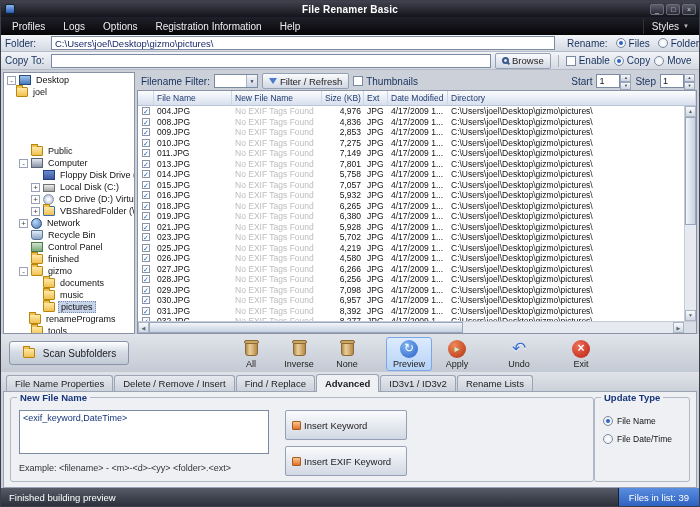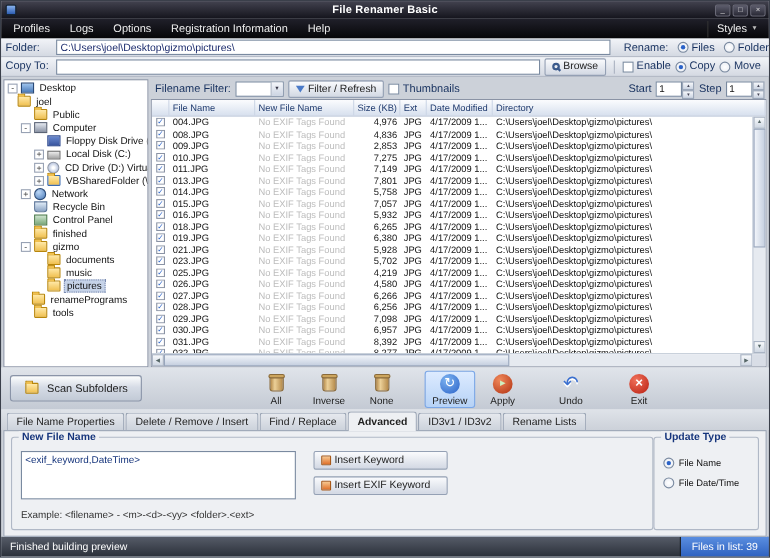--- a/index.html
+++ b/index.html
@@ -115,21 +115,21 @@
   .tab.active { background:#eef0f3; font-weight:bold; height:18px; position:relative; z-index:2; margin-bottom:-1px; }
 
   .tabcontent { height:97px; flex:none; margin:0 2px; background:#eef0f3; border:1px solid #9aa4b4; position:relative; }
   .group { position:absolute; top:5px; bottom:5px; border:1px solid #b0b8c6; border-radius:3px; }
   .grp-newname { left:6px; width:584px; }
   .grp-update { right:6px; width:96px; }
   .grouplabel { position:absolute; top:-6px; left:6px; background:#eef0f3; padding:0 3px; font-size:9.5px; font-weight:bold; color:#16357c; }
   .pattern { position:absolute; left:8px; top:12px; width:250px; height:44px; background:#fff; border:1px solid #7a8aa0; font-size:9px; color:#16357c; padding:2px 3px; resize:none; font-family:"Liberation Sans",sans-serif; }
   .example { position:absolute; left:8px; bottom:8px; font-size:9px; color:#333; white-space:nowrap; }
   .kwbtns { position:absolute; left:274px; top:12px; display:flex; flex-direction:column; gap:6px; }
-  .kwbtn { width:122px; height:17px; justify-content:flex-start; }
+  .kwbtn { width:122px; height:30px; justify-content:flex-start; }
   .kwicon { width:9px; height:9px; background:linear-gradient(#f8c890,#e0702a); border:1px solid #a85a1a; border-radius:1px; flex:none; }
   .upopt { position:absolute; left:8px; display:flex; align-items:center; gap:4px; font-size:8.5px; color:#111; white-space:nowrap; }
   .upopt.o1 { top:18px; } .upopt.o2 { top:36px; }
 
   
   .statusbar { height:18px; flex:none; display:flex; align-items:stretch; background:linear-gradient(#565c68,#2b303a); color:#fff; font-size:9.5px; }
   .status-left { flex:1; display:flex; align-items:center; padding-left:8px; }
   .status-right { display:flex; align-items:center; padding:0 10px; background:linear-gradient(#5a8ee0,#2f62c0); border-left:1px solid #1a1e26; }
 </style>
 </head>
@@ -204,21 +204,21 @@
         <div class="tree-row" style="padding-left: 3px;">
           <span class="expander">-</span>
           <span class="ti ic-desktop"></span>
           <span class="tree-label">Desktop</span>
         </div>
         <div class="tree-row" style="">
           <span class="expander empty"></span>
           <span class="ti ic-folder"></span>
           <span class="tree-label">joel</span>
         </div>
-        <div class="tree-row" style="padding-left: 15px;">
+        <div class="tree-row" style="padding-left: 15px; margin-top: 47px;">
           <span class="expander empty"></span>
           <span class="ti ic-folder"></span>
           <span class="tree-label">Public</span>
         </div>
         <div class="tree-row" style="padding-left: 15px;">
           <span class="expander">-</span>
           <span class="ti ic-computer"></span>
           <span class="tree-label">Computer</span>
         </div>
         <div class="tree-row" style="padding-left: 27px;">

